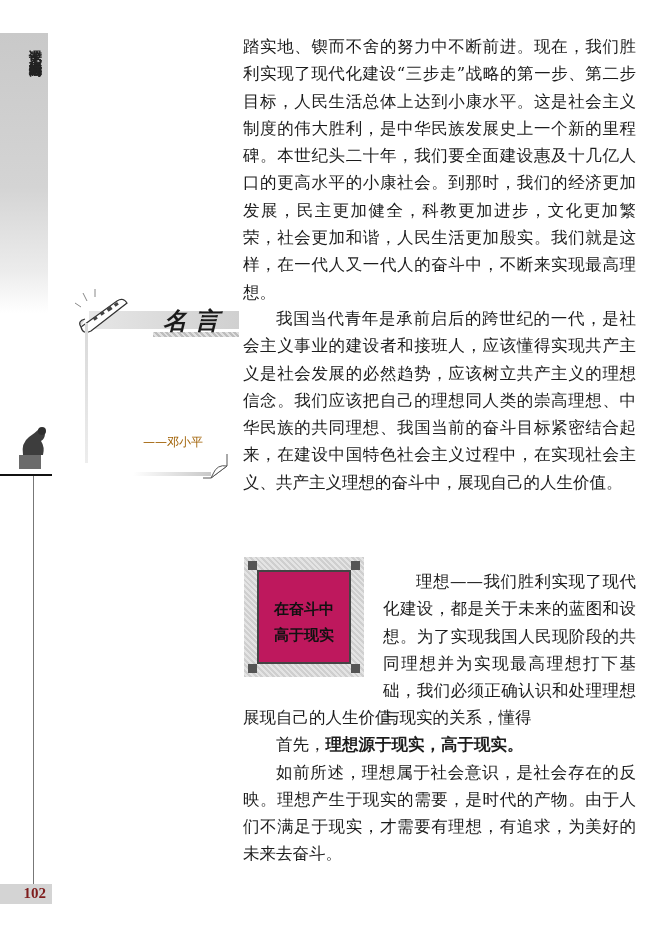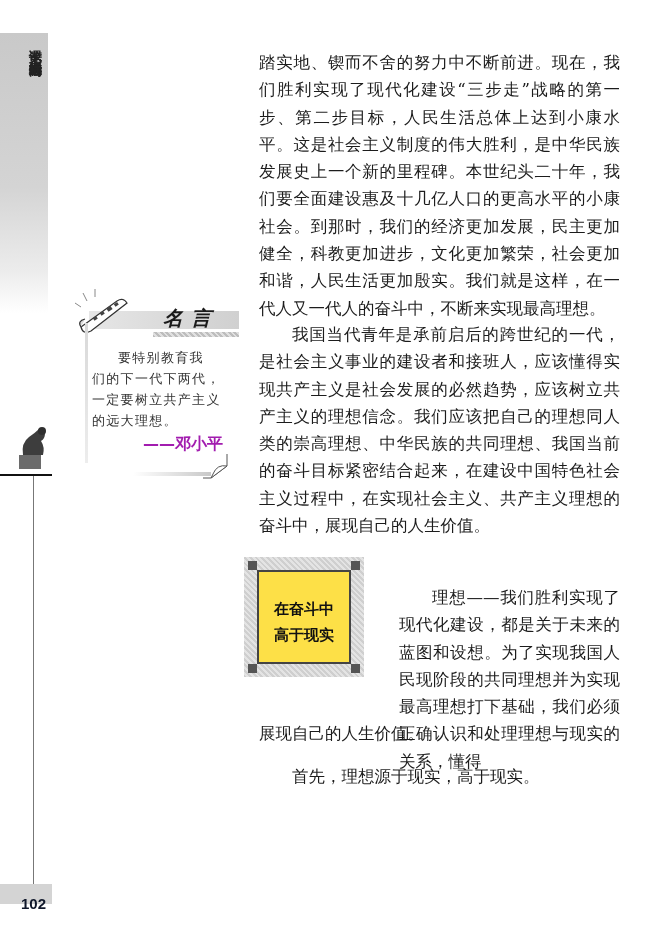--- a/index.html
+++ b/index.html
@@ -31,93 +31,93 @@
   .quote-header {
     position: absolute; left: 16px; top: 24px; width: 150px; height: 18px;
     background: linear-gradient(to right, #e6e6e6, #d0d0d0);
   }
   .quote-header-stripe {
     position: absolute; left: 80px; top: 45px; width: 86px; height: 5px;
     background: repeating-linear-gradient(45deg, #bdbdbd 0 2px, #e0e0e0 2px 4px);
   }
   .quote-title {
     position: absolute; left: 90px; top: 18px;
-    font-size: 20px; font-weight: bold; font-style: italic; letter-spacing: 8px;
+    font-size: 24px; font-weight: bold; font-style: italic; letter-spacing: 8px;
     color: #1a1a1a;
   }
   .quote-frame-left {
     position: absolute; left: 12px; top: 36px; width: 3px; height: 140px;
     background: linear-gradient(to bottom, #d8d8d8, #ededed);
   }
   .quote-frame-bottom {
     position: absolute; left: 60px; top: 187px; width: 78px; height: 4px;
     background: linear-gradient(to right, #ffffff, #c8c8c8);
   }
   .quote-text {
     position: absolute; left: 19px; top: 60px; width: 140px;
     font-size: 13px; line-height: 21px; color: #333; letter-spacing: 1.3px;
   }
   .quote-text .indent { padding-left: 26px; }
   .quote-author {
-    position: absolute; left: 70px; top: 147px; font-size: 16px; color: #a21caf; font-weight: bold;
+    position: absolute; left: 70px; top: 147px; font-size: 12px; color: #a16207;
   }
   .page-curl {
     position: absolute; left: 128px; top: 165px; width: 28px; height: 28px;
   }
 
   .thinker {
     position: absolute; left: 15px; top: 425px; width: 38px; height: 44px;
   }
   .hrule {
     position: absolute; left: 0; top: 474px; width: 52px; height: 2px; background: #111;
   }
   .vrule {
     position: absolute; left: 33px; top: 476px; width: 1px; height: 408px; background: #777;
   }
   .page-number-box {
     position: absolute; left: 0; top: 884px; width: 52px; height: 20px;
     background: #d4d4d4;
   }
   .page-number {
-    position: absolute; right: 6px; top: 11px; font-size: 15px; font-weight: bold; color: #0f172a;
-    font-family: Liberation Sans, sans-serif;
+    position: absolute; right: 6px; top: 1px; font-size: 15px; font-weight: bold; color: #7f1d1d;
+    font-family: Liberation Serif, serif;
   }
 
   
   .body-text {
     position: absolute; left: 243px; width: 393px;
     font-family: "DejaVu Serif", "Liberation Serif", serif;
     font-size: 16.5px; line-height: 27.3px; color: #1c1c1c;
     text-align: justify; text-justify: inter-character;
   }
-  .body-text p { margin: 16px; }
+  .body-text p { margin: 0; }
   .indent2 { text-indent: 2em; }
   .b1 { top: 33px; }
   .b2 { top: 305px; font-family: Liberation Serif, serif; }
 
   
   .section-box {
     position: absolute; left: 244px; top: 557px; width: 120px; height: 120px;
   }
   .sb-outer {
     position: absolute; left: 0; top: 0; width: 120px; height: 120px;
     background: repeating-linear-gradient(45deg, #cfcfcf 0 2px, #e4e4e4 2px 4px);
   }
   .sb-corner { position: absolute; width: 9px; height: 9px; background: #555; }
   .sb-inner {
     position: absolute; left: 13px; top: 13px; width: 90px; height: 90px;
-    border: 2px double #444; background: #fde047;
+    border: 2px double #444; background: #be185d;
   }
   .sb-title {
     position: absolute; left: 0; top: 24px; width: 90px; text-align: center;
     font-family: "DejaVu Serif", serif; font-size: 15px; font-weight: bold; line-height: 26px; color: #111;
   }
   .b3 { top: 568px; left: 383px; width: 253px; }
   .b4 { top: 704px; }
-  .bold { font-weight: normal; }
+  .bold { font-weight: bold; }
 </style>
 </head>
 <body>
 
 <div class="side-strip"></div>
 <div class="side-title">
   <span>第七课</span><span class="gap"></span><span>选择崇高的人生目标</span>
 </div>
 
 <div class="quote-box">
@@ -135,24 +135,20 @@
       <rect x="41" y="16" width="4" height="3" transform="rotate(-35 43 17)"></rect>
     </g>
     <g stroke="#888" stroke-width="1">
         <line x1="10" y1="6" x2="14" y2="14"></line>
         <line x1="2" y1="16" x2="8" y2="20"></line>
         <line x1="22" y1="2" x2="22" y2="10"></line>
       </g>
   </svg>
   <div class="quote-title">名言</div>
   <div class="quote-frame-left"></div>
-  <div class="quote-text">
-    <div class="indent">要特别教育我</div>
-    <div>们的下一代下两代，一定要树立共产主义的远大理想。</div>
-  </div>
   <div class="quote-author">——邓小平</div>
   <svg class="page-curl" viewBox="0 0 28 28">
     <path d="M26 2 L26 14 L10 26 L2 26" fill="none" stroke="#555" stroke-width="1"></path>
     <path d="M26 14 Q16 12 12 22 L10 26 Z" fill="#fff" stroke="#555" stroke-width="1"></path>
   </svg>
 </div>
 <div class="quote-frame-bottom" style="left:133px;top:472px;"></div>
 
 <svg class="thinker" viewBox="0 0 38 44">
   <rect x="4" y="30" width="22" height="14" fill="#6b6b6b"></rect>
@@ -185,13 +181,14 @@
     </div>
   </div>
 </div>
 
 <div class="body-text b3">
   <p class="indent2">理想——我们胜利实现了现代化建设，都是关于未来的蓝图和设想。为了实现我国人民现阶段的共同理想并为实现最高理想打下基础，我们必须正确认识和处理理想与现实的关系，懂得</p>
 </div>
 <div class="body-text b4">
   <p>展现自己的人生价值。</p>
   <p class="indent2"><span>首先，</span><span class="bold">理想源于现实，高于现实。</span></p>
+  <p class="indent2">如前所述，理想属于社会意识，是社会存在的反映。理想产生于现实的需要，是时代的产物。由于人们不满足于现实，才需要有理想，有追求，为美好的未来去奋斗。</p>
 </div>
 
 </body></html>

